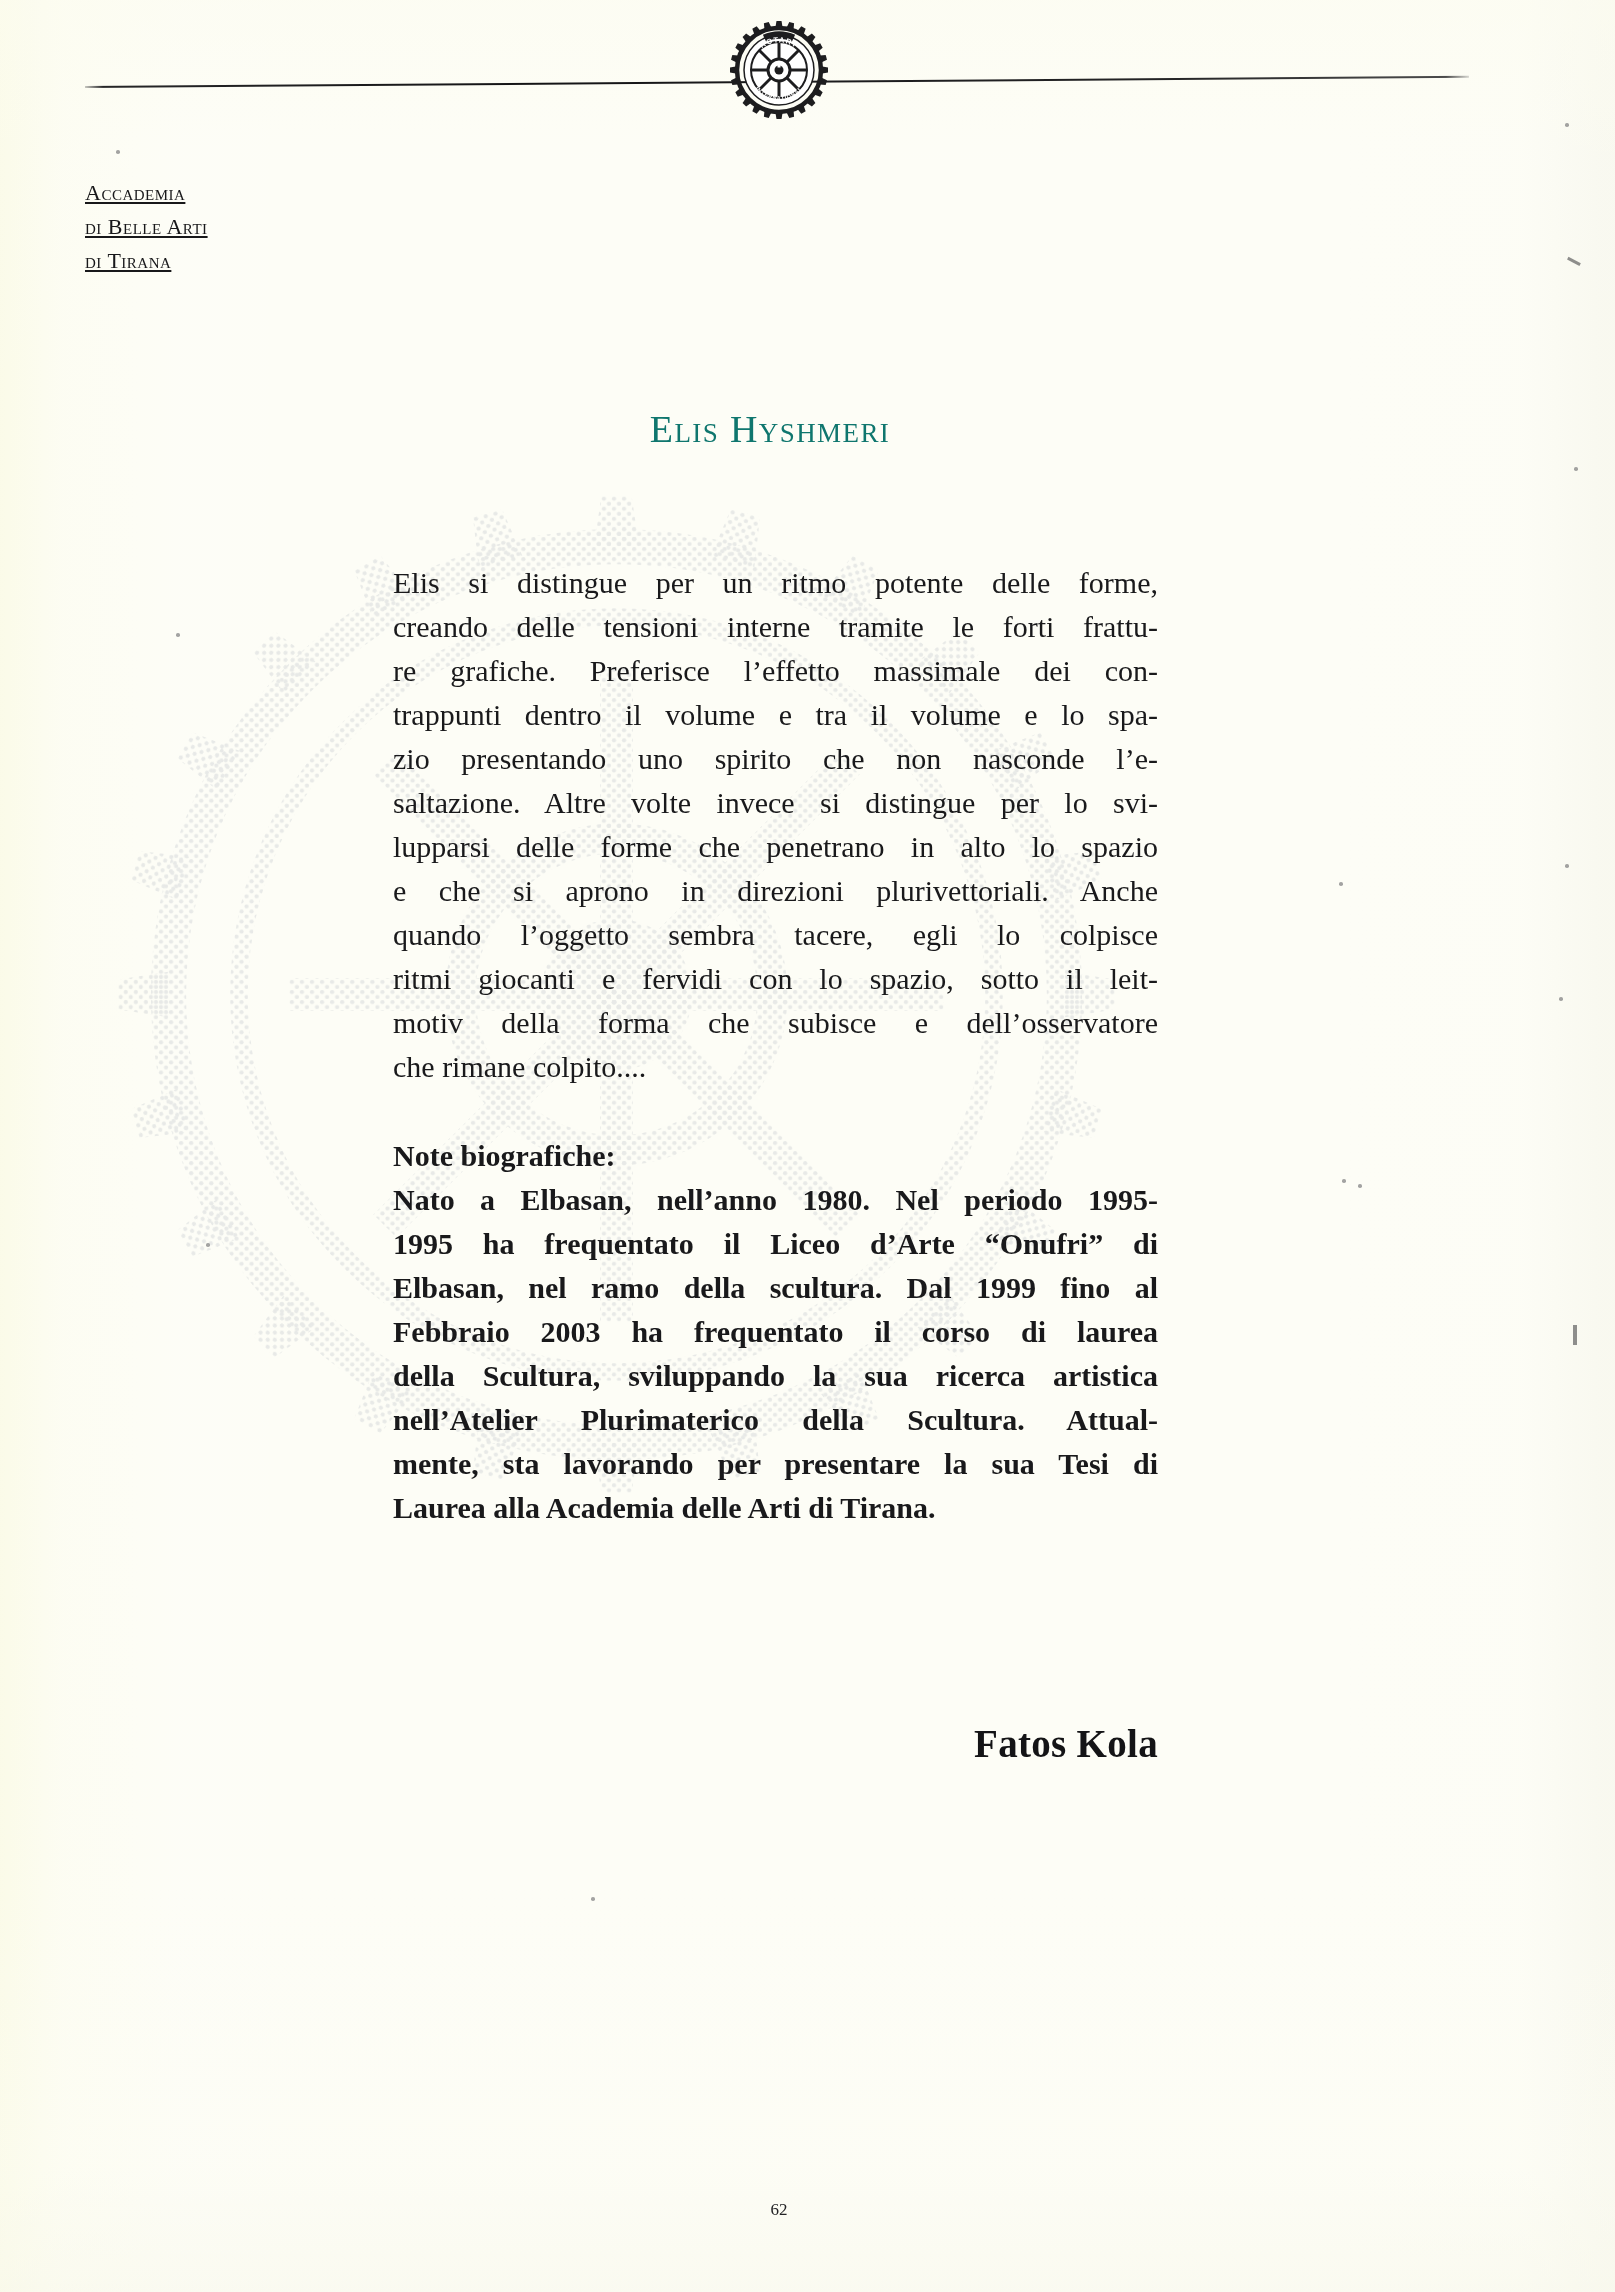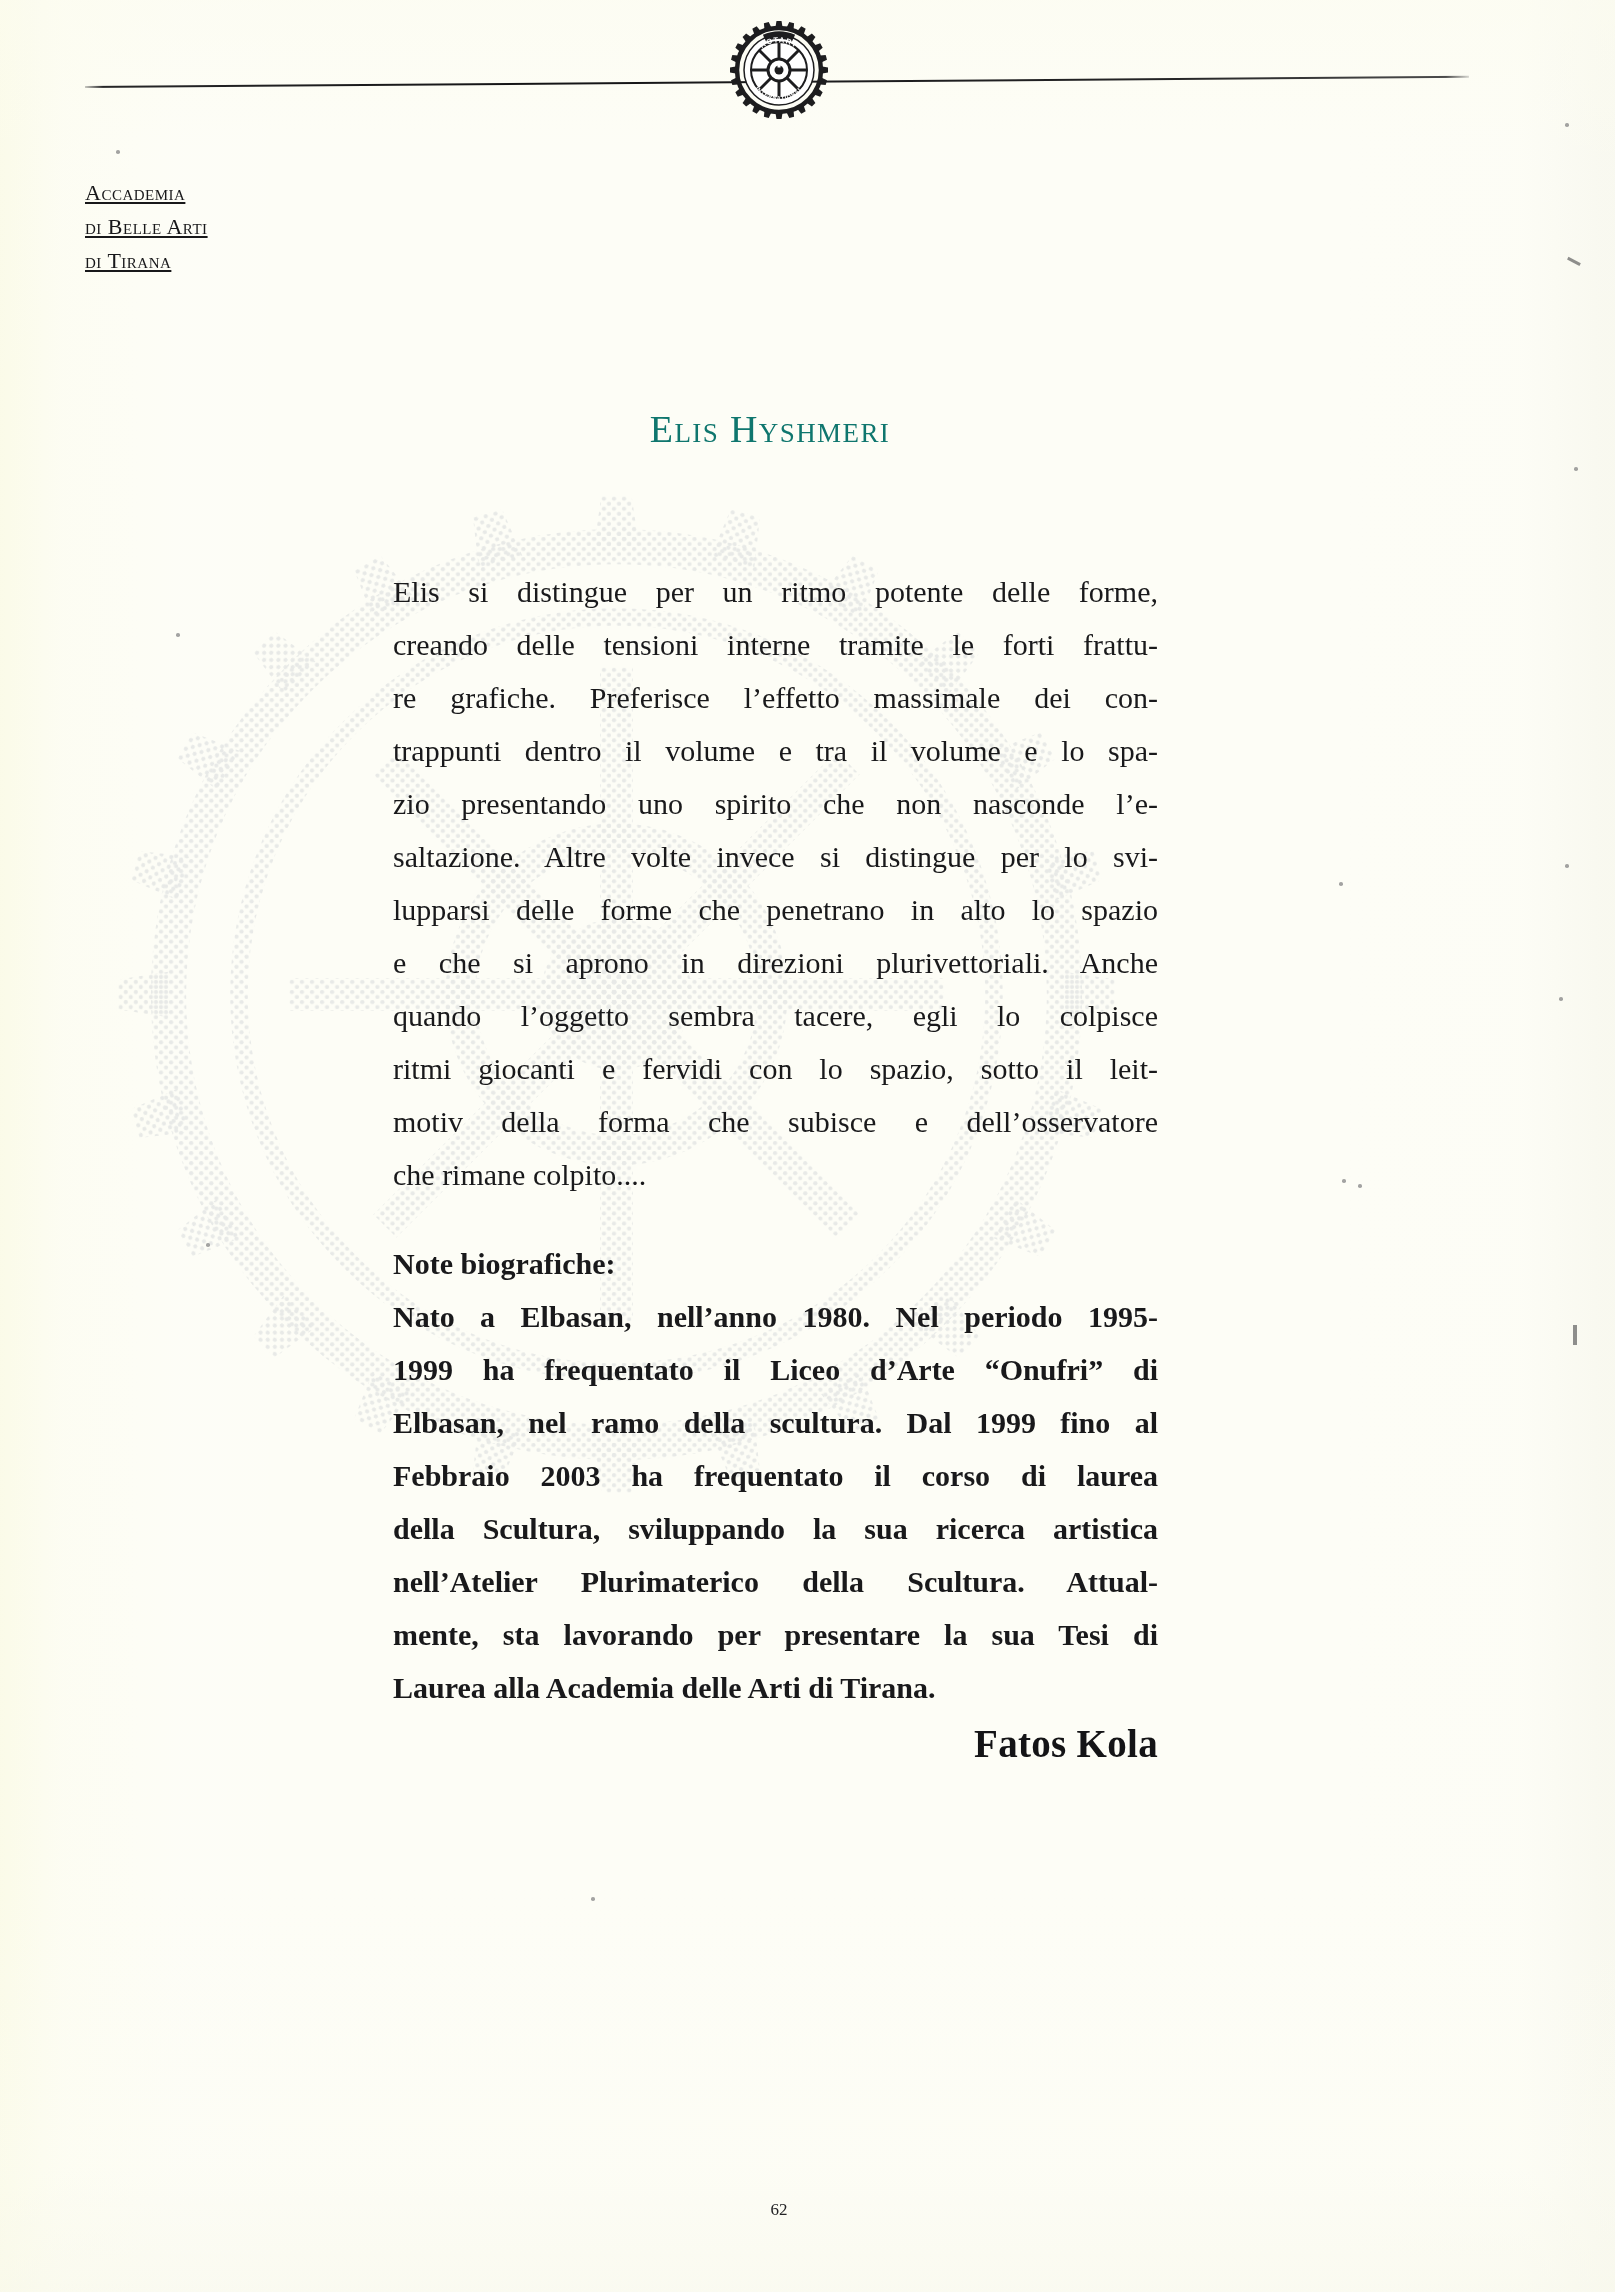--- a/index.html
+++ b/index.html
@@ -132,21 +132,20 @@
     color: #19191b;
     margin: 0;
     hyphens: manual;
   }
 
   .body-par .ln {
     display: block;
     text-align: justify;
     text-align-last: justify;
     white-space: nowrap;
-    margin-top: 9px;
   }
   .body-par .ln.last {
     text-align-last: left;
   }
 
   .bio-block {
     margin-top: 45px;
     font-weight: bold;
   }
 
@@ -431,21 +430,21 @@
       <span class="ln">e che si aprono in direzioni plurivettoriali. Anche</span>
       <span class="ln">quando l’oggetto sembra tacere, egli lo colpisce</span>
       <span class="ln">ritmi giocanti e fervidi con lo spazio, sotto il leit-</span>
       <span class="ln">motiv della forma che subisce e dell’osservatore</span>
       <span class="ln last">che rimane colpito....</span>
     </div>
 
     <div class="body-par bio-block">
       <span class="ln last">Note biografiche:</span>
       <span class="ln">Nato a Elbasan, nell’anno 1980. Nel periodo 1995-</span>
-      <span class="ln">1999 ha frequentato il Liceo d’Arte “Onufri” di</span>
+      <span class="ln">1995 ha frequentato il Liceo d’Arte “Onufri” di</span>
       <span class="ln">Elbasan, nel ramo della scultura. Dal 1999 fino al</span>
       <span class="ln">Febbraio 2003 ha frequentato il corso di laurea</span>
       <span class="ln">della Scultura, sviluppando la sua ricerca artistica</span>
       <span class="ln">nell’Atelier Plurimaterico della Scultura. Attual-</span>
       <span class="ln">mente, sta lavorando per presentare la sua Tesi di</span>
       <span class="ln last">Laurea alla Academia delle Arti di Tirana.</span>
     </div>
 
   </div>
 

